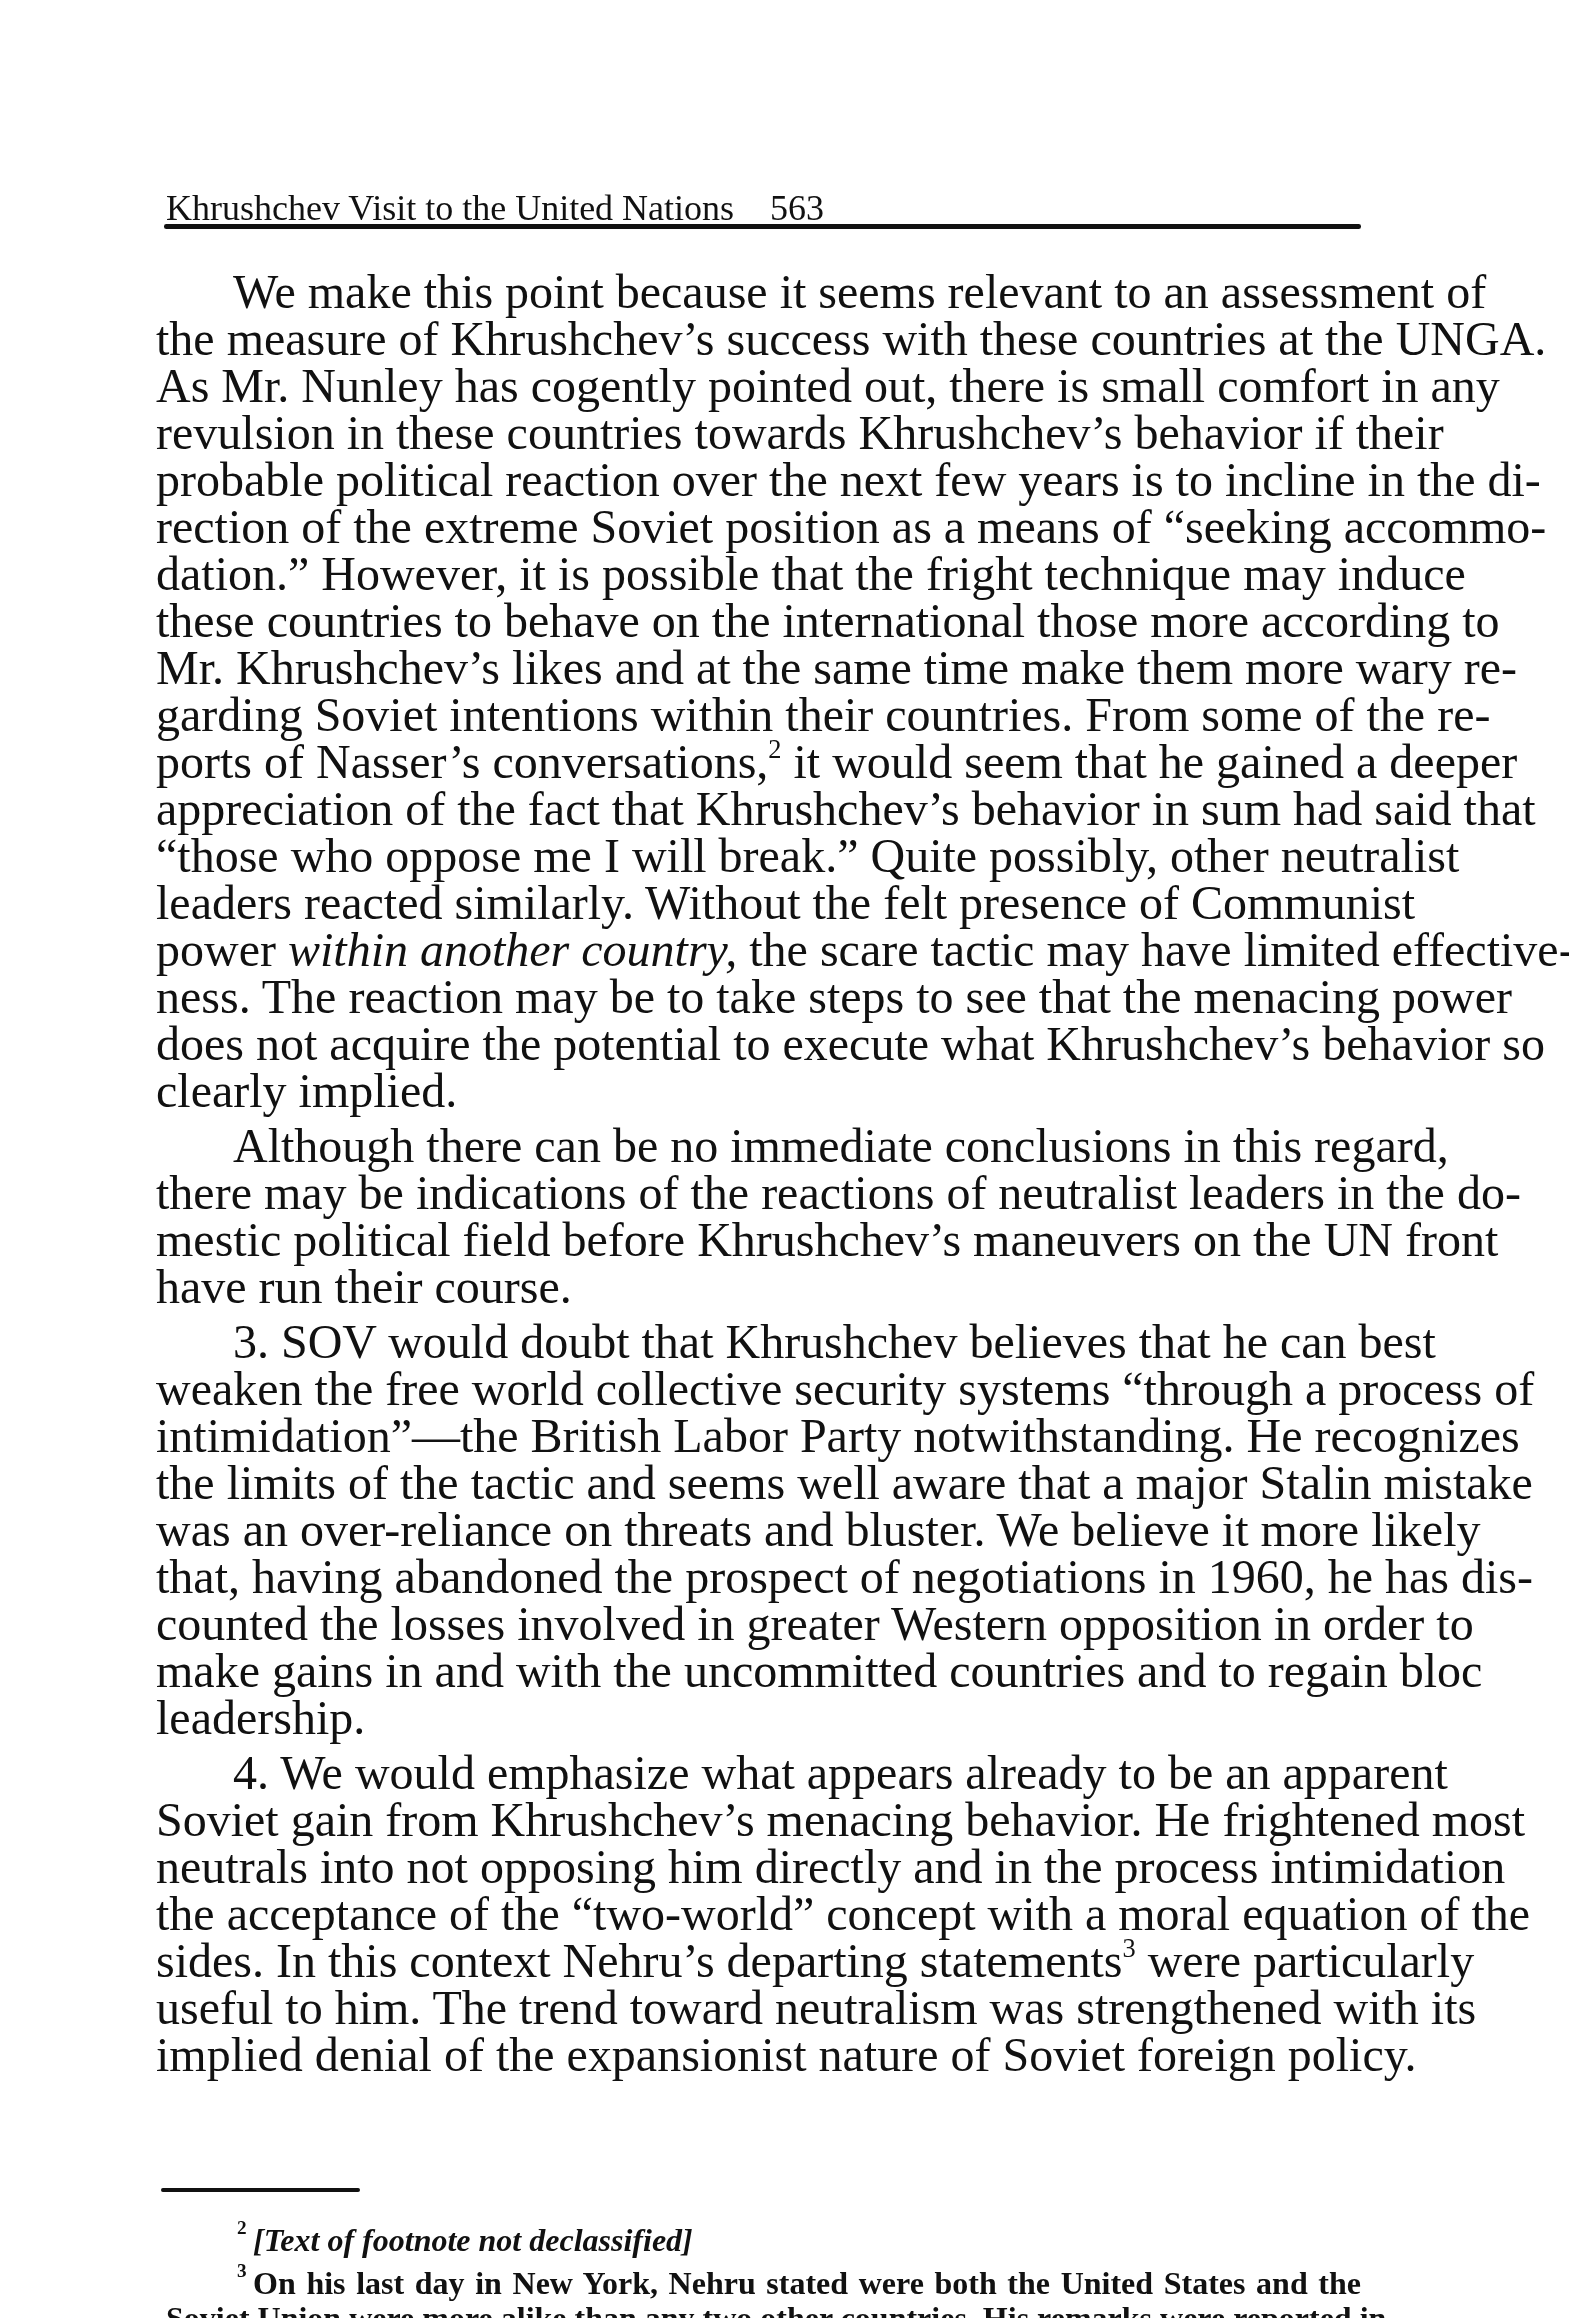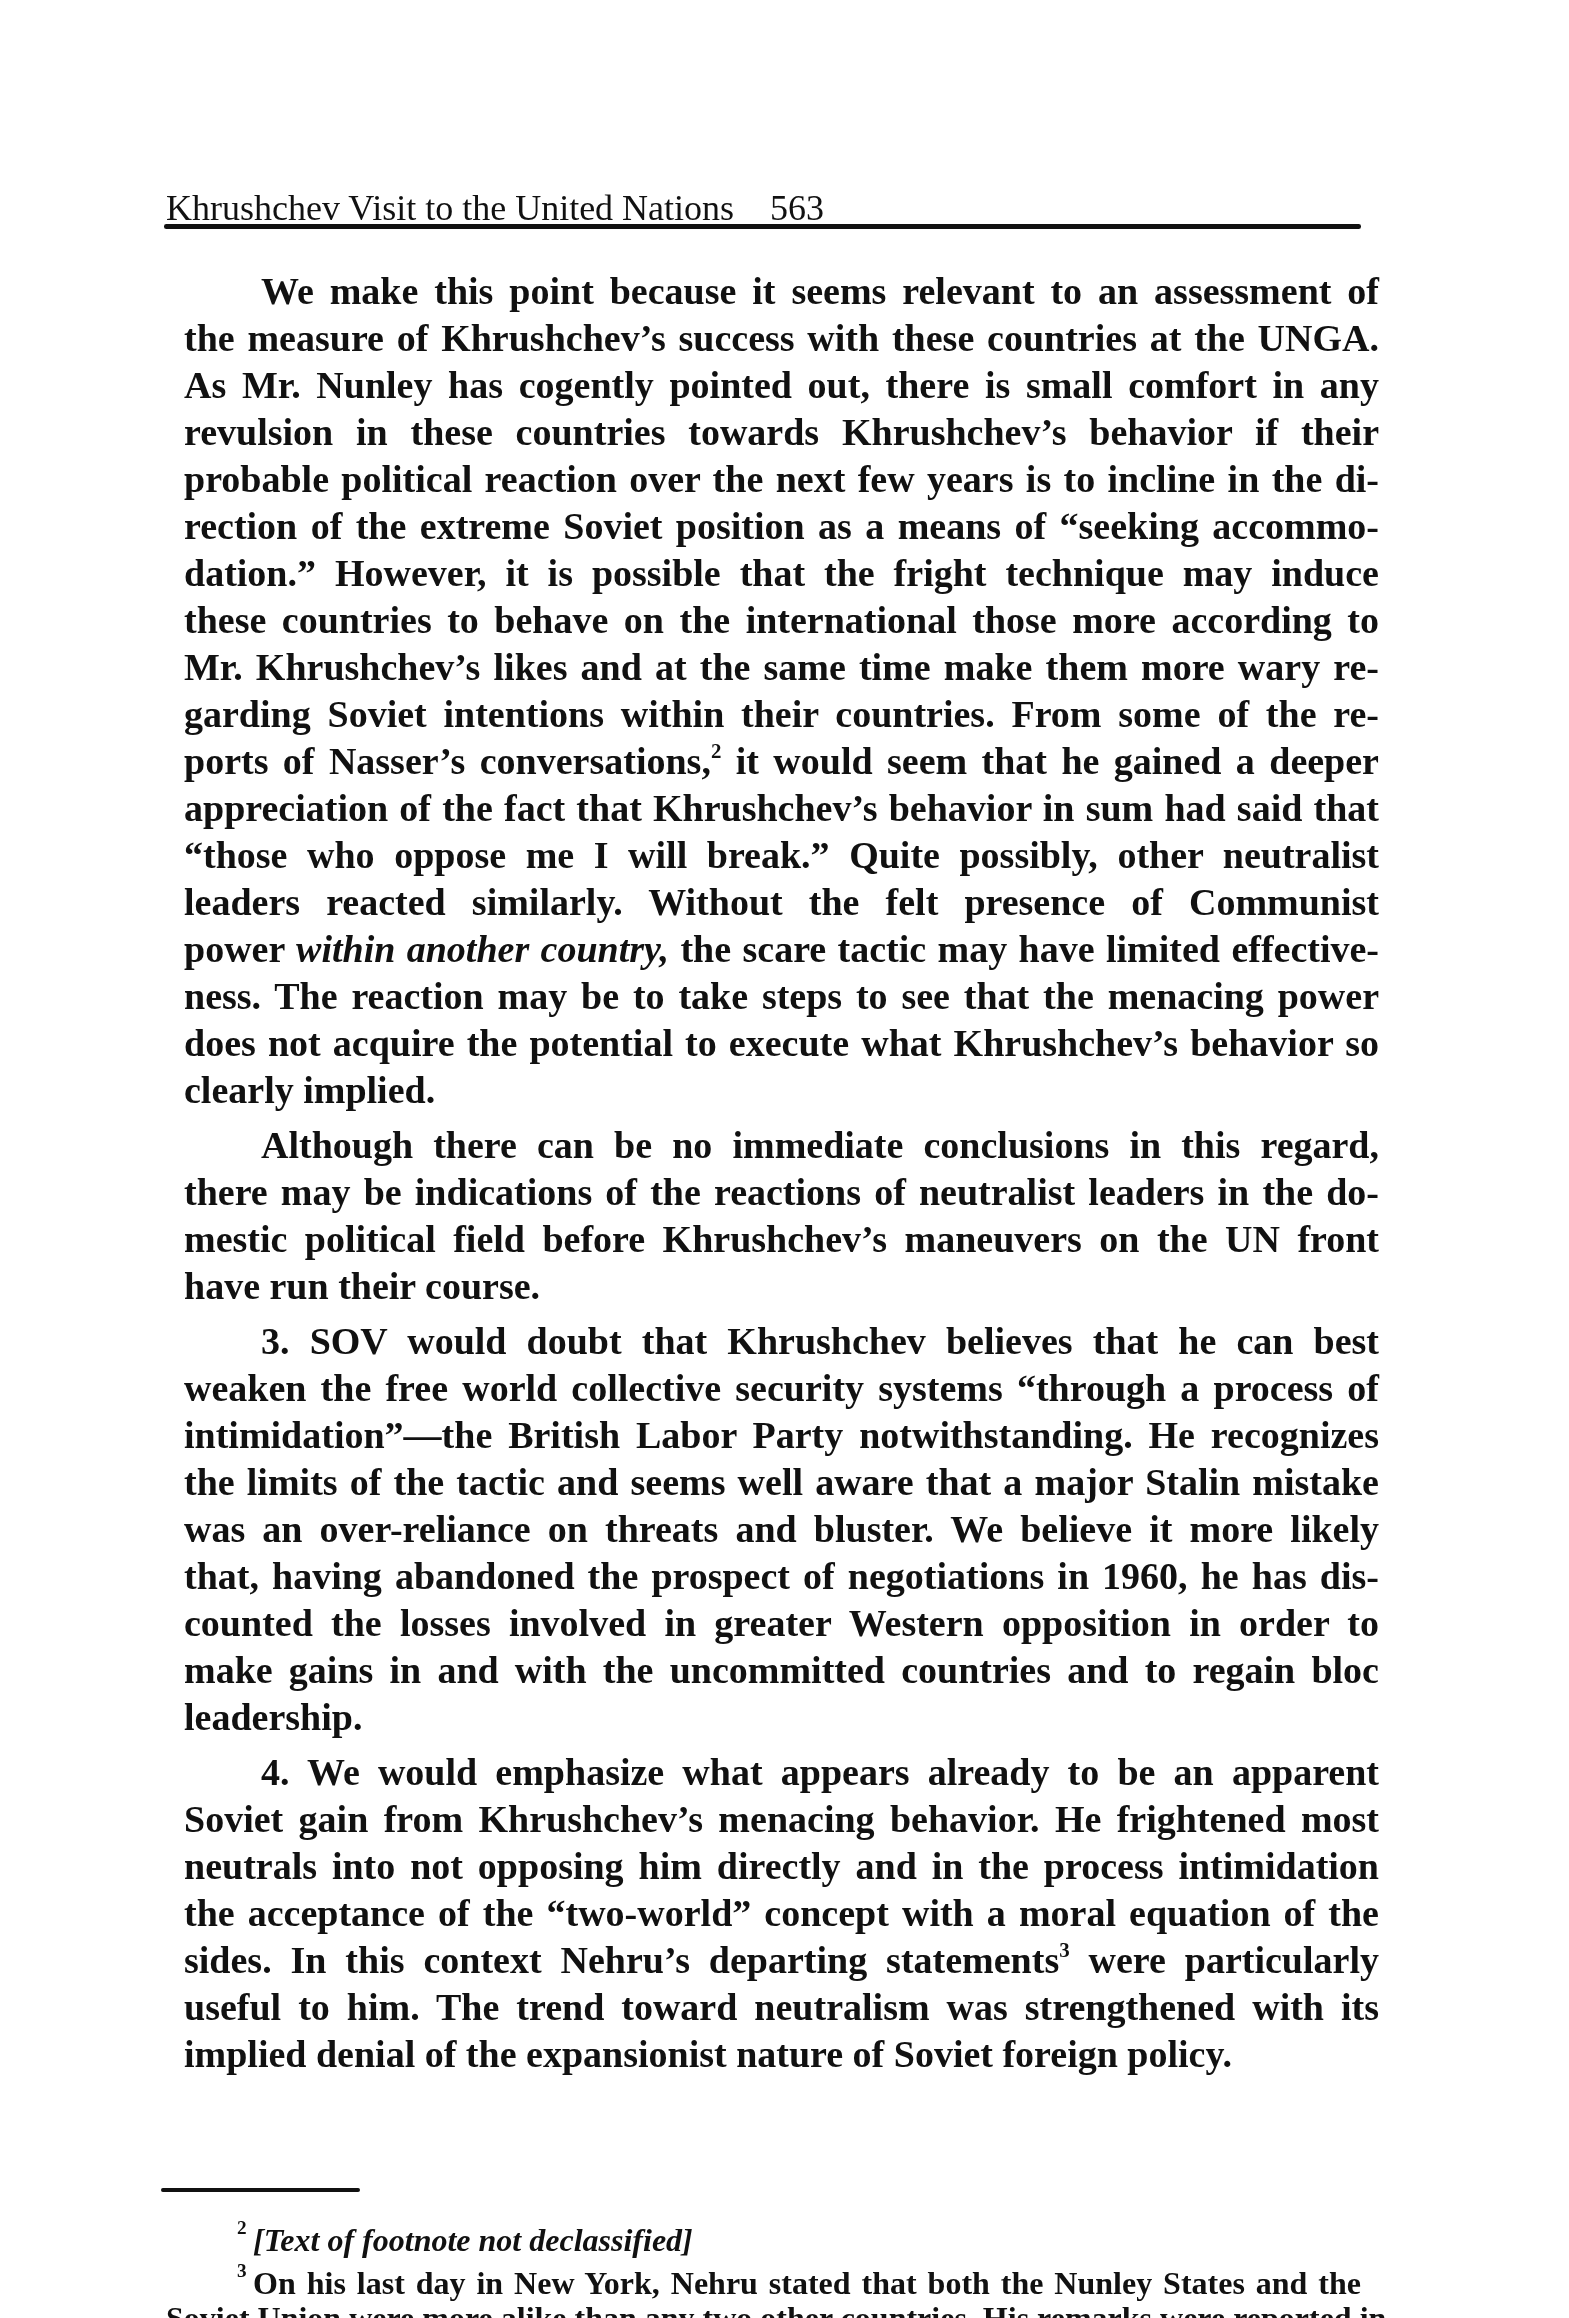--- a/index.html
+++ b/index.html
@@ -13,22 +13,22 @@
     position: absolute; left: 166px; width: 1195px; top: 173px;
     font-size: 36px; line-height: 47px; height: 47px;
     text-align: left; white-space: nowrap; margin-top: 12px;
   }
   .running-head .page-no { margin-left: 36px; }
   .head-rule {
     position: absolute; left: 164px; top: 224px; width: 1197px; height: 4.6px;
     background: #111111; border-radius: 2.3px;
   }
   .body-text {
-    position: absolute; left: 184px; top: 268px; width: 1195px;
-    font-size: 38px; line-height: 47px; font-weight: bold;
+    position: absolute; left: 156px; top: 268px; width: 1195px;
+    font-size: 48px; line-height: 47px;
   }
   .para + .para { margin-top: 8px; }
   .line {
     display: block; height: 47px; white-space: nowrap;
     text-align: justify; text-align-last: justify;
     transform-origin: 0 50%;
   }
   .line.last { text-align-last: left; }
   .line.first { padding-left: 77px; }
   .seg-italic { font-style: italic; }
@@ -106,18 +106,18 @@
         <span class="line last"><span>implied denial of the expansionist nature of Soviet foreign policy.</span></span>
       </div>
     </div>
 
   <div class="fn-rule"></div>
 
   <div class="footnotes fn2" id="fn-0">
       <span class="fn-line first last"><span class="fn-marker">2</span><span class="seg-italic">[Text of footnote not declassified]</span></span>
     </div>
   <div class="footnotes fn3" id="fn-1">
-      <span class="fn-line first"><span class="fn-marker">3</span><span>On his last day in New York, Nehru stated that both the Nunley States and the</span></span>
+      <span class="fn-line first"><span class="fn-marker">3</span><span>On his last day in New York, Nehru stated were both the United States and the</span></span>
       <span class="fn-line"><span>Soviet Union were more alike than any two other countries. His remarks were reported in</span></span>
     </div>
 
 </div>
 
 
 </body></html>

